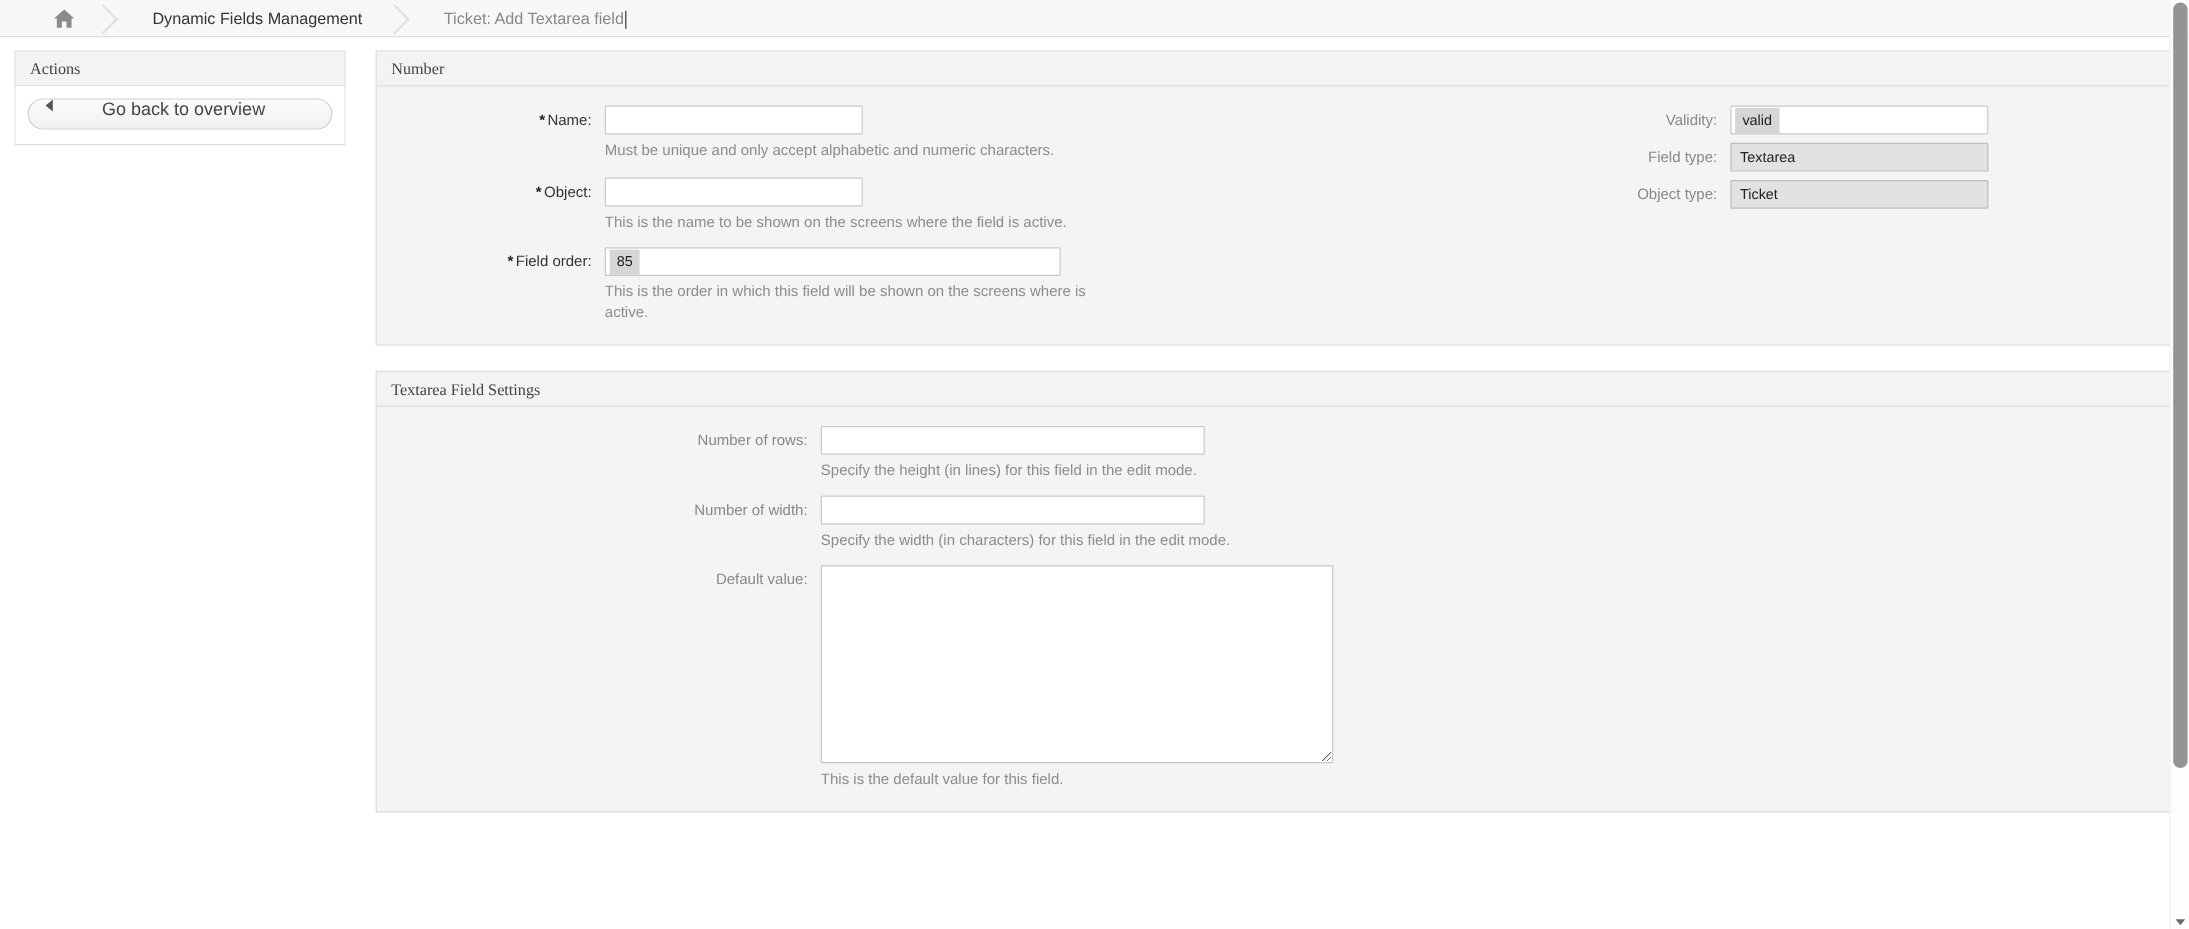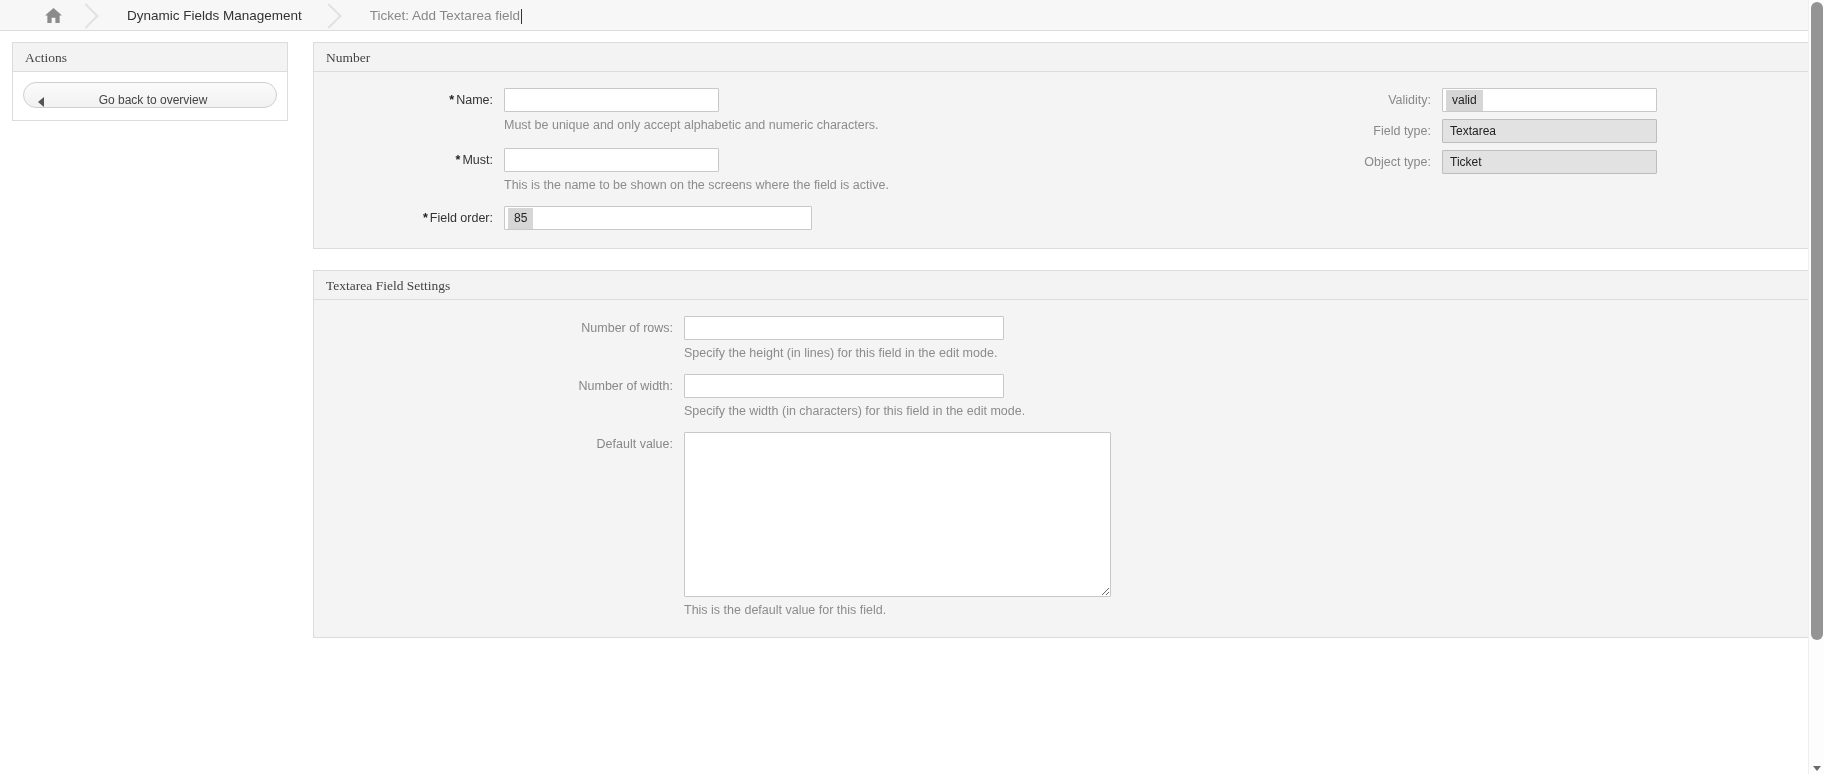--- a/index.html
+++ b/index.html
@@ -80,29 +80,29 @@
     padding: 0 12px;
     font-size: 13.5px;
     color: #444;
     background: #f3f3f3;
     border-bottom: 1px solid #dcdcdc;
     font-family: Liberation Serif, serif;
   }
   .widget-body { padding: 10px 10px 12px 10px; background:#fff; }
   .action-button {
     display: flex;
-    align-items: flex-end;
+    align-items: flex-start;
     height: 26px;
     width: 100%;
     border: 1px solid #cfcfcf;
     background: linear-gradient(#fbfbfb, #f1f1f1);
     border-radius: 13px;
     cursor: pointer;
     position: relative;
-    font-size: 12px;
+    font-size: 15px;
     color: #444;
   }
   .action-button .arrow-left {
     position: absolute;
     left: 14px;
     width: 0; height: 0;
     border-top: 5px solid transparent;
     border-bottom: 5px solid transparent;
     border-right: 6px solid #555;
   }
@@ -286,38 +286,39 @@
                 <div class="field">
                   <input class="inp" type="text" value="" style="">
                   <div class="hint">Must be unique and only accept alphabetic and numeric characters.</div>
                 </div>
               </div>
 
               <div class="spacer-14"></div>
 
               <div class="row">
                 <div class="label dark">
-                  <span class="req">*</span><span>Must:</span>
+                  <span class="req">*</span><span>Object:</span>
                 </div>
                 <div class="field">
                   <input class="inp" type="text" value="" style="">
                   <div class="hint">This is the name to be shown on the screens where the field is active.</div>
                 </div>
               </div>
 
               <div class="spacer-12"></div>
 
               <div class="row">
                 <div class="label dark">
                   <span class="req">*</span><span>Field order:</span>
                 </div>
                 <div class="field">
-                  <div class="sel num" style="width:308px">
+                  <div class="sel num" style="width:380px">
                     <span class="token">85</span>
                   </div>
+                  <div class="hint">This is the order in which this field will be shown on the screens where is active.</div>
                 </div>
               </div>
 
             </div>
 
             <div class="col-right">
 
               <div class="row right-row">
                 <div class="label">Validity:</div>
                 <div class="field">

